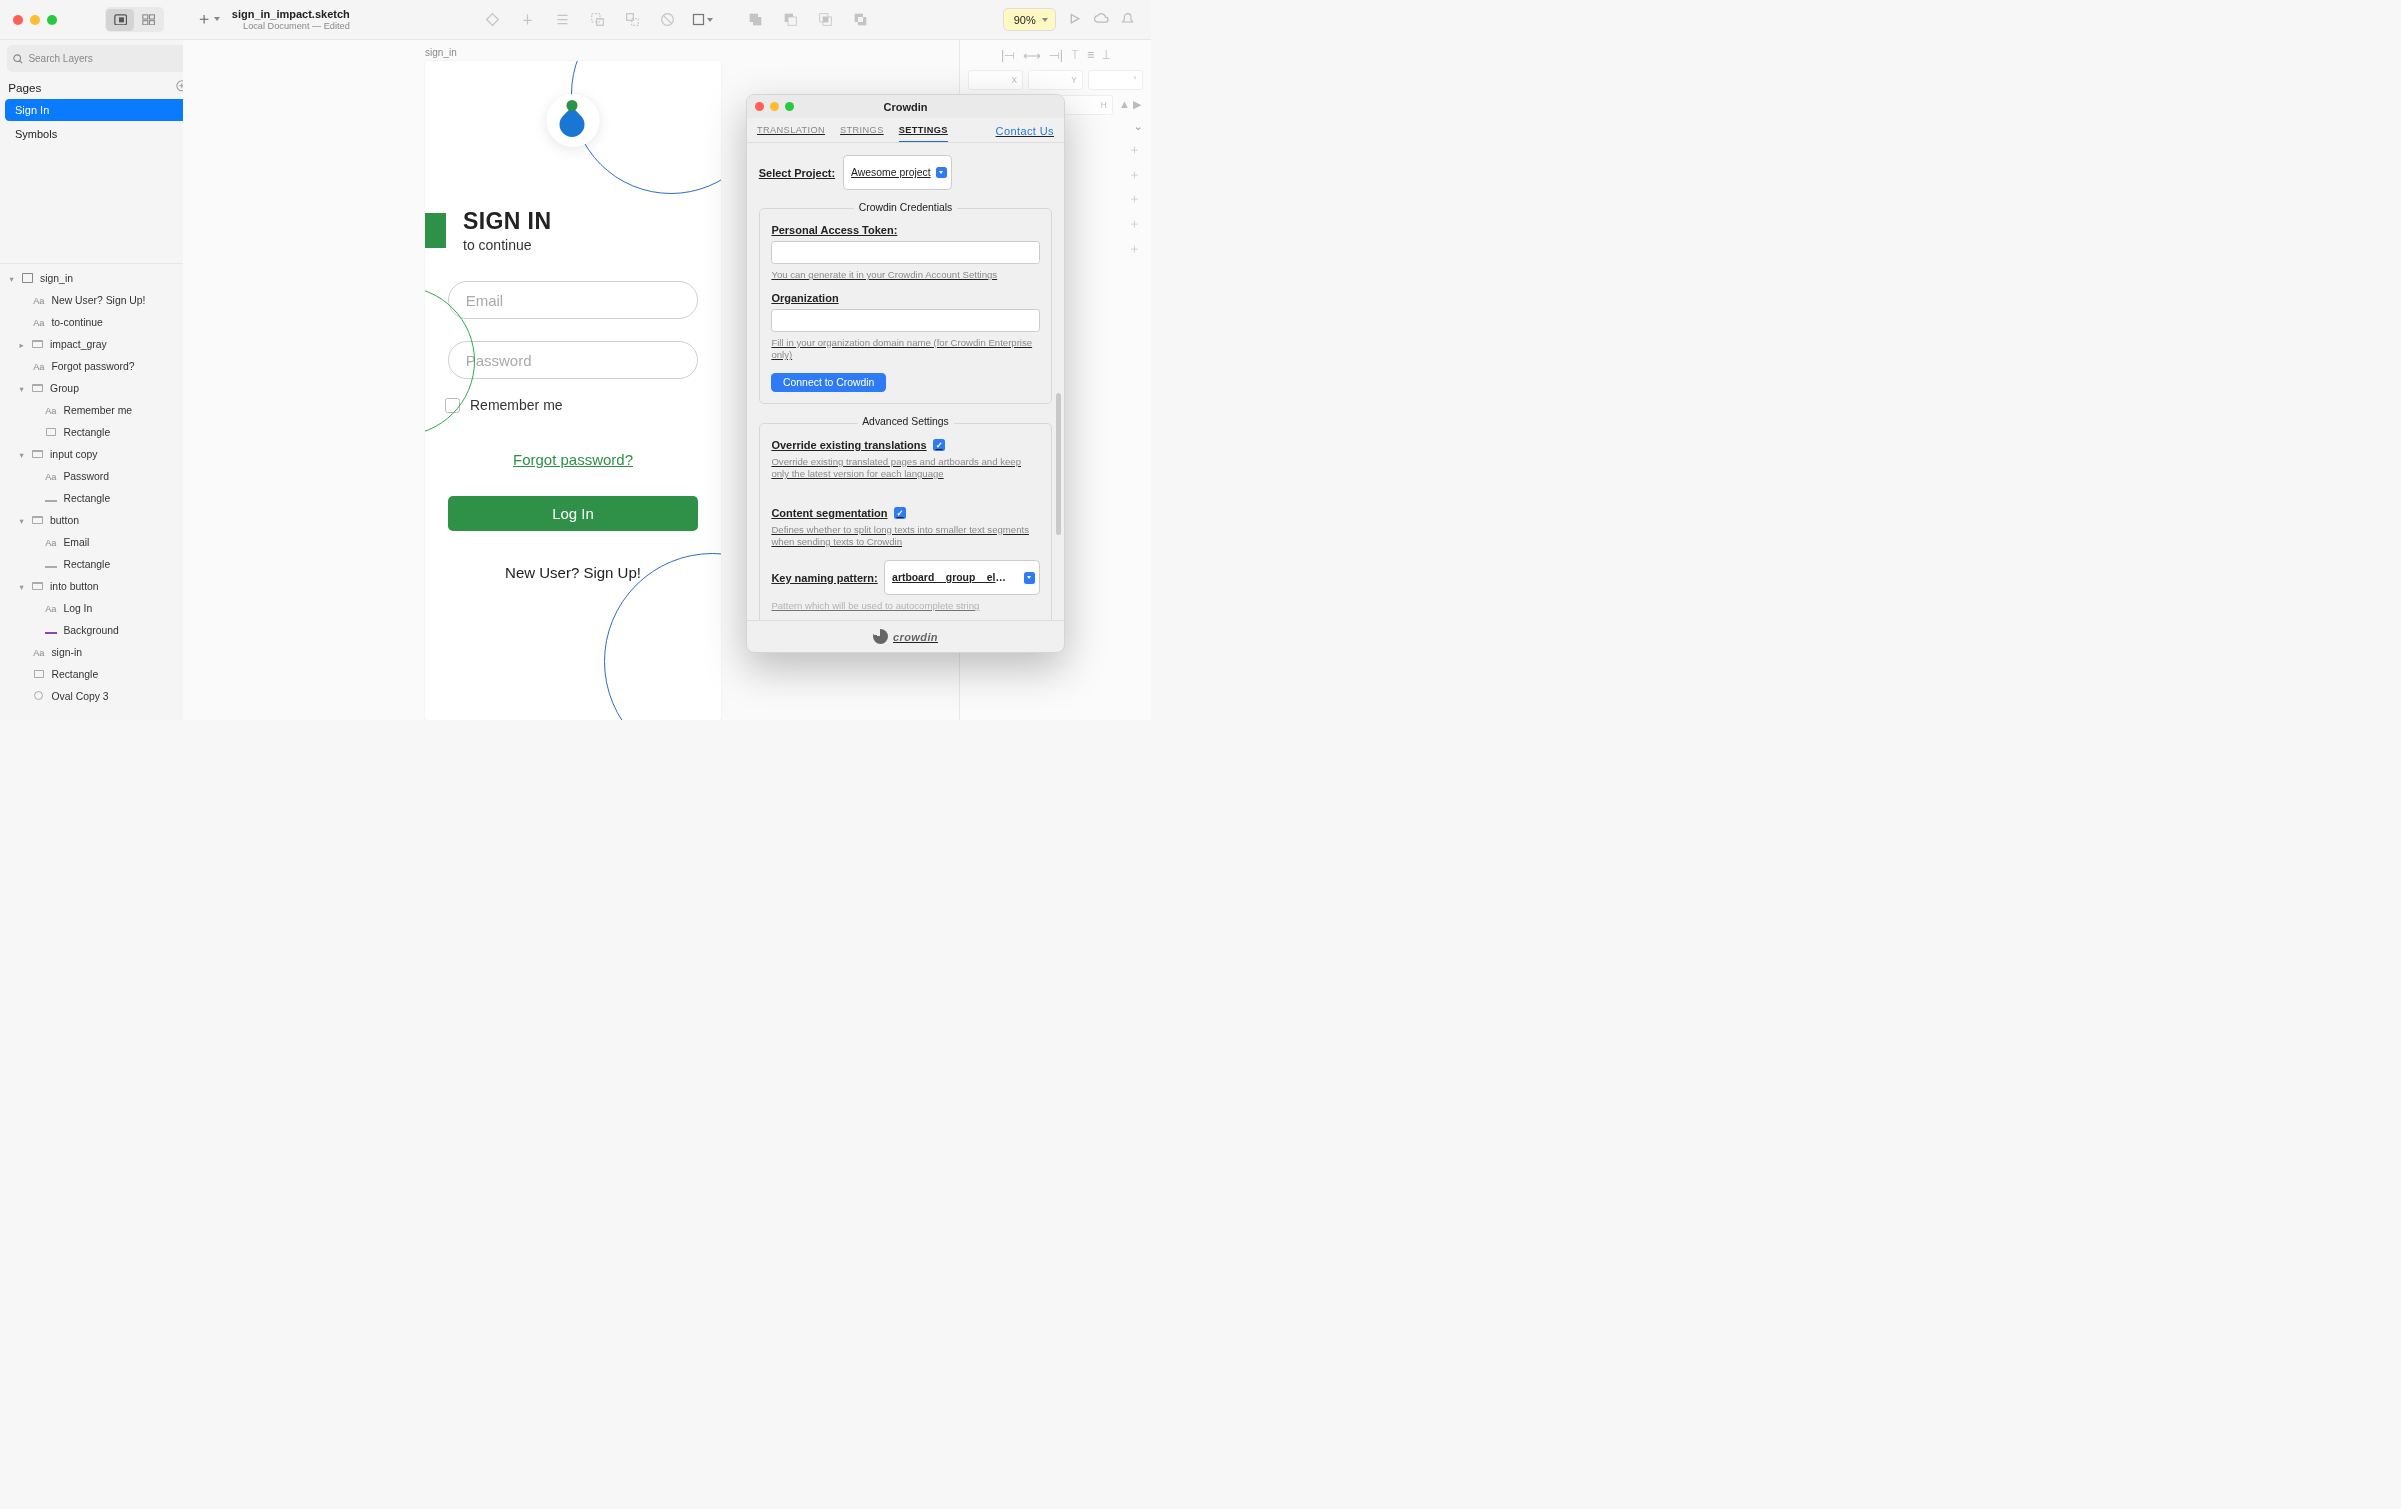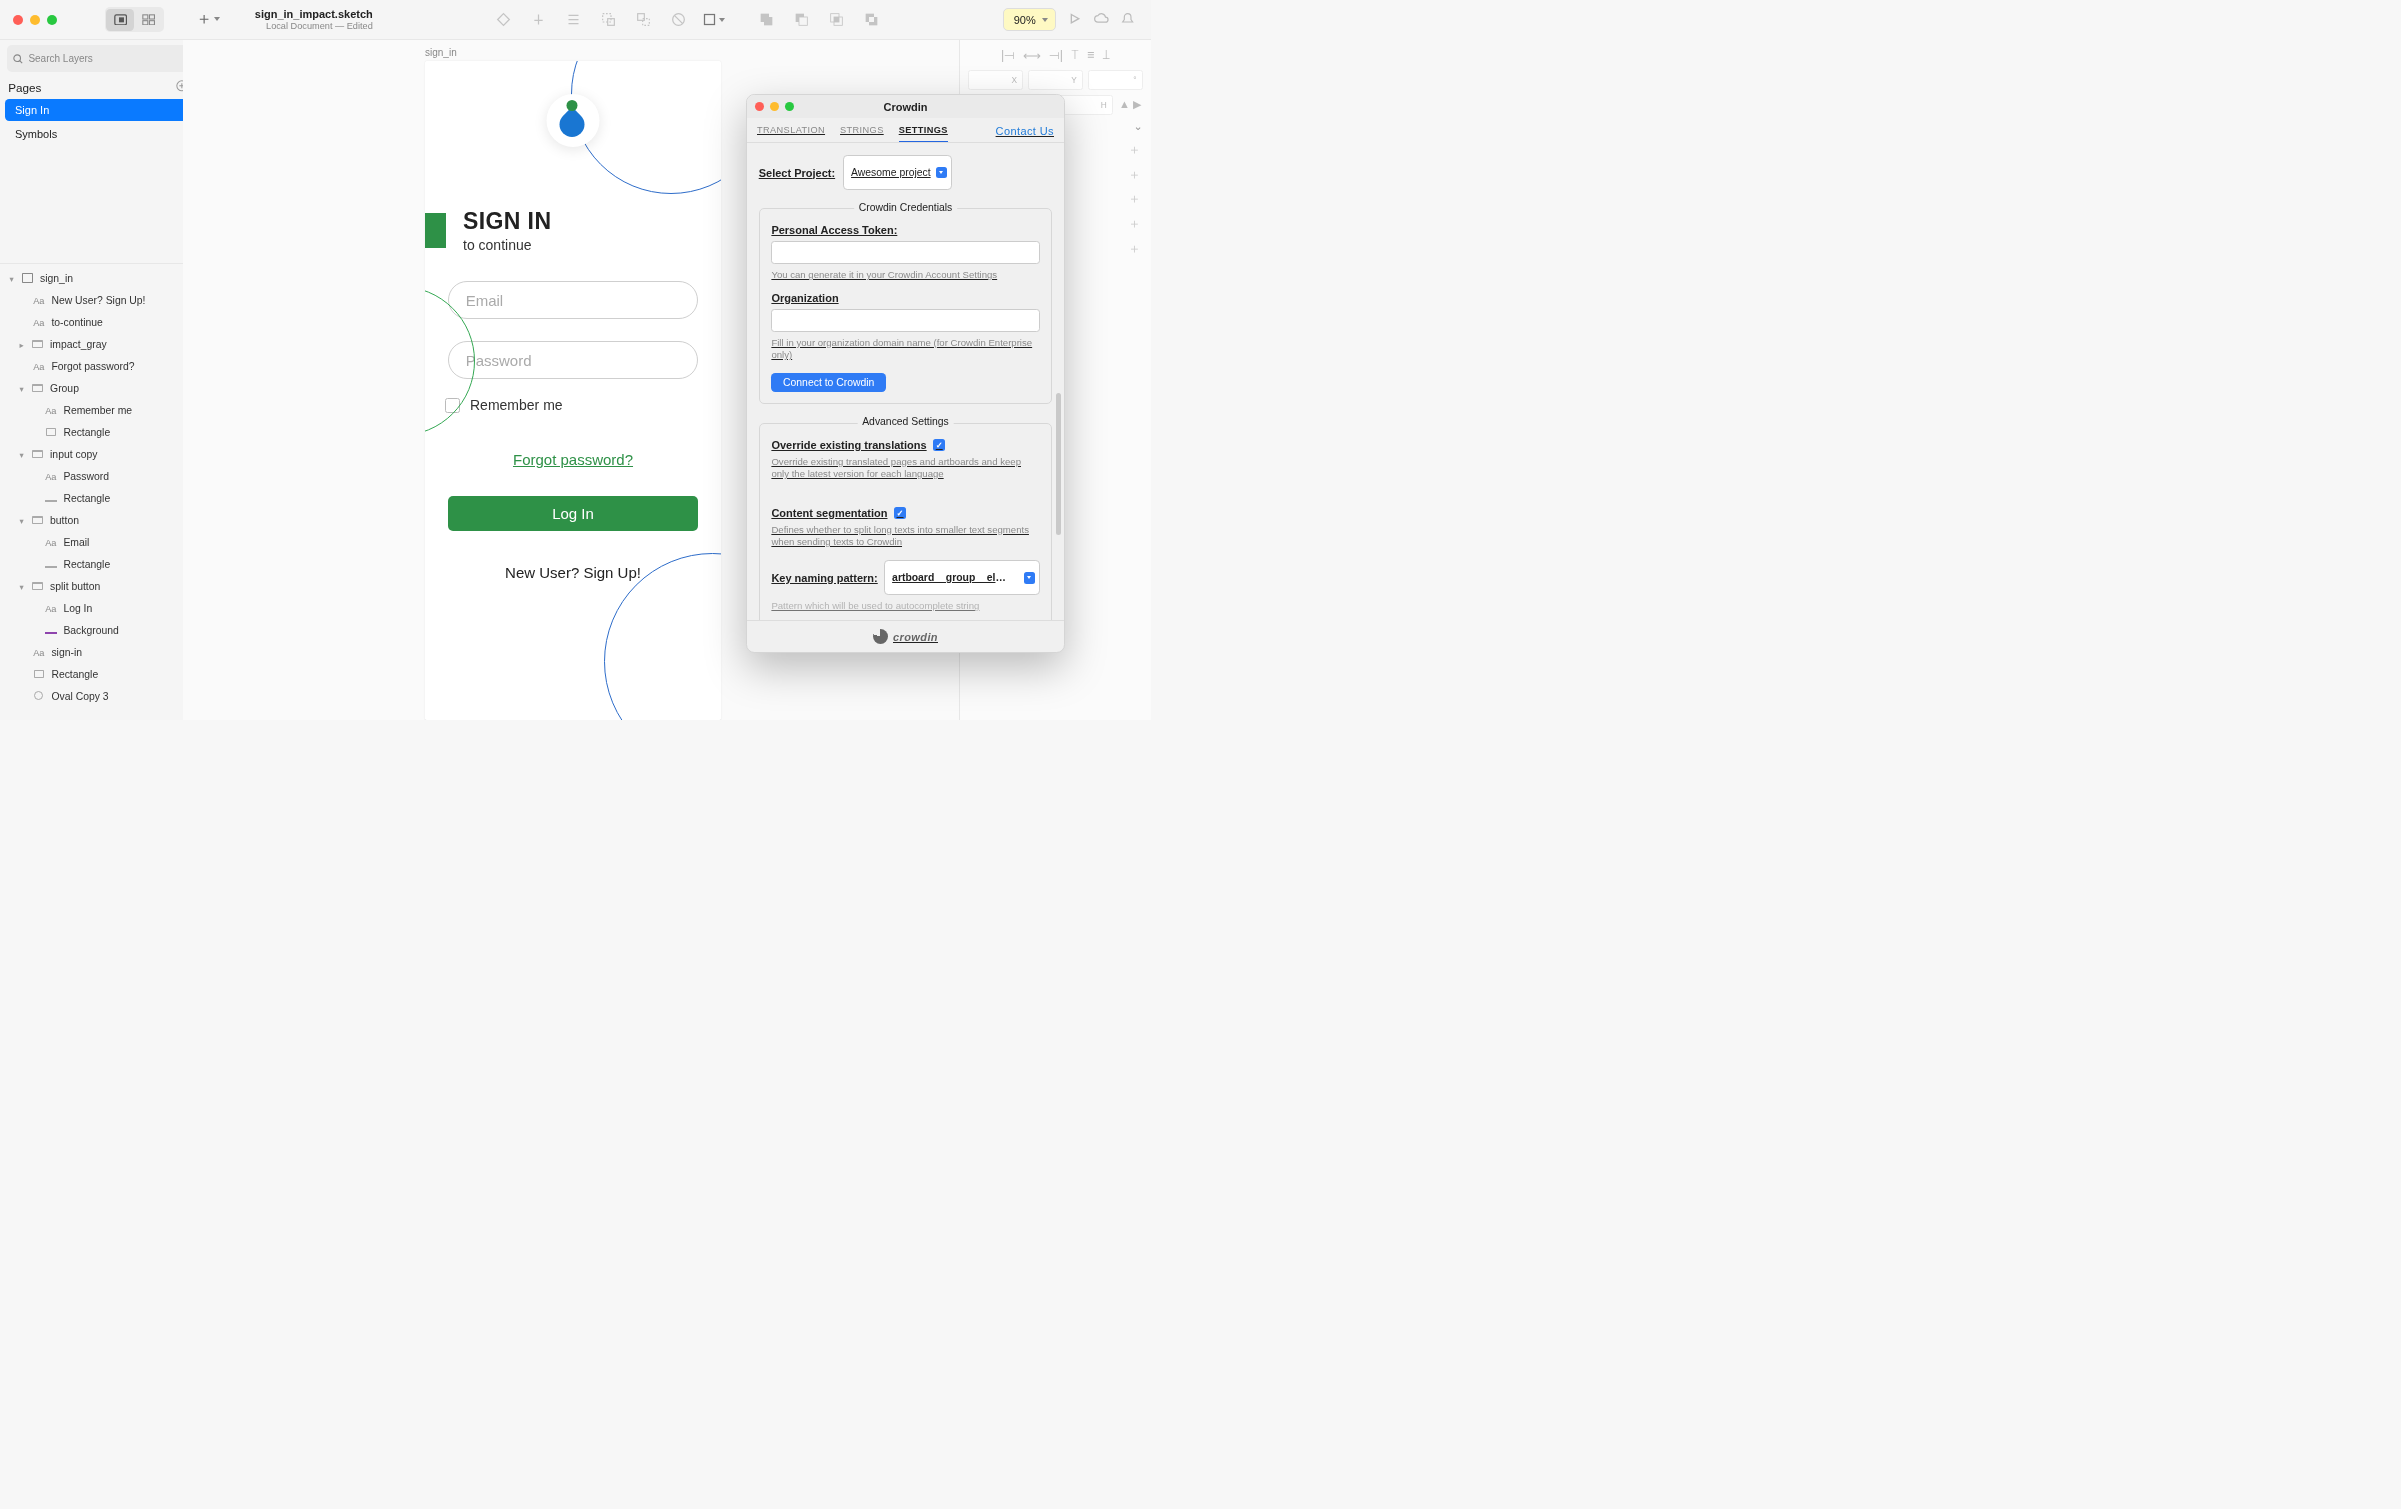--- a/index.html
+++ b/index.html
@@ -9,21 +9,21 @@
 .titlebar { height: 40px; background: #f5f5f5; border-bottom: 0.8px solid #e7e7e7; display: flex; align-items: center; padding: 0 8.3px; gap: 6.7px; }
 .traffic { display: flex; gap: 6.7px; padding-left: 5px; padding-right: 8.3px; }
 .tl { width: 10px; height: 10px; border-radius: 50%; }
 .tl.red { background: #ff5f57; } .tl.yel { background: #febc2e; } .tl.grn { background: #28c840; }
 
 .seg { display: flex; background: #e9e9e9; border-radius: 5px; padding: 1.7px; gap: 0; margin-left: 33px; }
 .seg-btn { width: 28px; height: 22px; display:flex; align-items:center; justify-content:center; border-radius:4.2px; color:#555; }
 .seg-btn.active { background:#d4d4d4; }
 
 .add-cluster { display:flex; align-items:center; gap:1.7px; margin-left: 25px; color:#666; }
-.doc-title { margin-left: 28px; line-height:1.15; }
+.doc-title { margin-left: 5px; line-height:1.15; }
 .doc-title .nm { font-weight:600; font-size:11px; }
 .doc-title .sb { font-size:9.2px; color:#888;text-align:right; }
 
 .tool-row { flex:1; display:flex; align-items:center; justify-content:center; gap:10px; }
 .ticon { width:25px; height:25px; display:flex; align-items:center; justify-content:center; color:#bdbdbd; border-radius:4.2px; }
 
 .zoom-pill { border:0.8px solid #ddd; background:#fef9c3; border-radius:5px; height:23px; display:flex; align-items:center; gap:6.7px; padding: 0 6.7px 0 10px; margin-left:auto; margin-right:5px; }
 .rt-icons { display:flex; gap:11.7px; color:#bbb; align-items:center; padding-right:8.3px;}
 
 .chev-down { width:0;height:0;border-left:3.3px solid transparent;border-right:3.3px solid transparent;border-top:4.2px solid #888; }
@@ -330,21 +330,21 @@
         <span class="ic">Aa</span>
         <span>Email</span>
       </div>
     <div class="lay-row lay-ind-3">
         <span class="ic"><span class="line-ic"></span></span>
         <span>Rectangle</span>
       </div>
     <div class="lay-row lay-ind-1">
         <span class="tw">▾</span>
         <span class="ic"><span class="folder-ic"></span></span>
-        <span>split button</span>
+        <span>into button</span>
       </div>
     <div class="lay-row lay-ind-3">
         <span class="ic">Aa</span>
         <span>Log In</span>
       </div>
     <div class="lay-row lay-ind-3">
         <span class="ic"><span class="purple-line"></span></span>
         <span>Background</span>
       </div>
     <div class="lay-row lay-ind-2">

